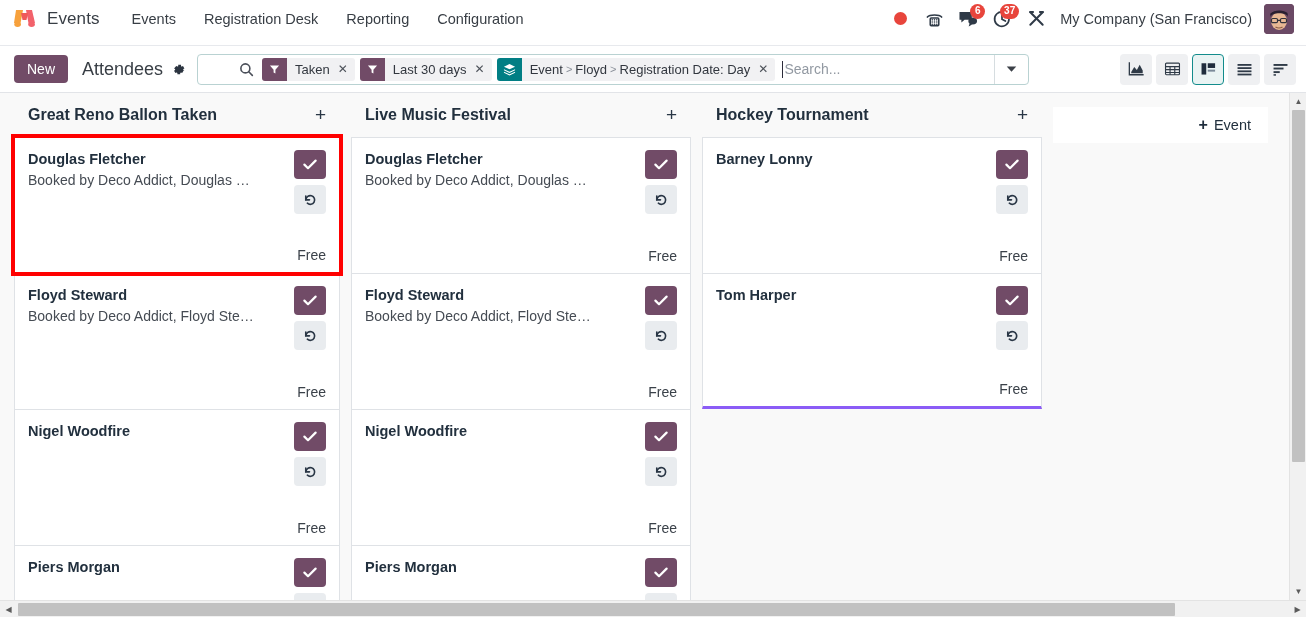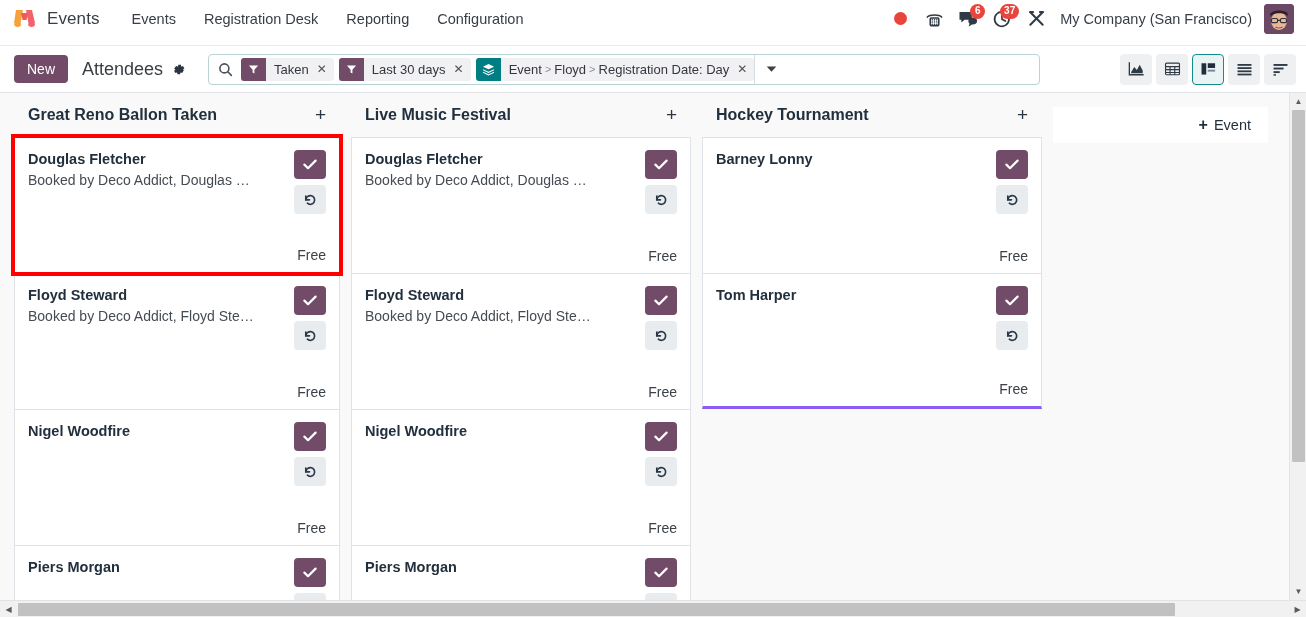--- a/index.html
+++ b/index.html
@@ -57,23 +57,23 @@
   .btn-new {
     background: #714b67; color: #fff; border: none;
     font-size: 14px; padding: 6px 13px; border-radius: 4px;
     cursor: pointer; font-family: inherit;
   }
   .bc-title { font-size: 18px; color: #383e45; margin-left: 14px; }
   .gear-icon { margin-left: 8px; color: #383e45; cursor: pointer; display:inline-flex; }
 
   
   .searchview {
-    display: flex; align-items: stretch; margin-left: 22px;
+    display: flex; align-items: stretch; margin-left: 11px;
     border: 1px solid #b9d2d2; border-radius: 4px; background: #fff;
-    height: 31px; width: 832px; overflow: hidden;
+    height: 31px; width: 832px; overflow: hidden; padding-left: 32px;
   }
   .search-icon-wrap { display: flex; align-items: center; padding: 0 8px 0 9px; color: #4a4f59; }
   .facets { display: flex; align-items: center; gap: 5px; padding: 3px 0; }
   .facet {
     display: flex; align-items: stretch; height: 23px;
     border-radius: 3px; overflow: hidden; font-size: 13px;
     background: #f1f1f3; cursor: pointer;
   }
   .facet-icon {
     display: flex; align-items: center; justify-content: center;
@@ -309,20 +309,24 @@
             <span>Event</span>
             <span class="facet-sep">&gt;</span>
             <span>Floyd</span>
             <span class="facet-sep">&gt;</span>
             <span>Registration Date: Day</span>
           </span>
           <span class="facet-x">✕</span>
         </div>
       </div>
 
+      <div class="search-input-area">
+        <span class="search-caret"></span>
+        <span class="search-placeholder">Search...</span>
+      </div>
       <div class="search-toggle">
         <svg width="11" height="8" viewBox="0 0 12 8" fill="#3c4148">
             <path d="M0.8 1.4h10.4L6 7z"></path>
           </svg>
       </div>
     </div>
 
     <div class="view-switcher">
       <div class="view-btn">
         <svg width="17" height="16" viewBox="0 0 18 17">

